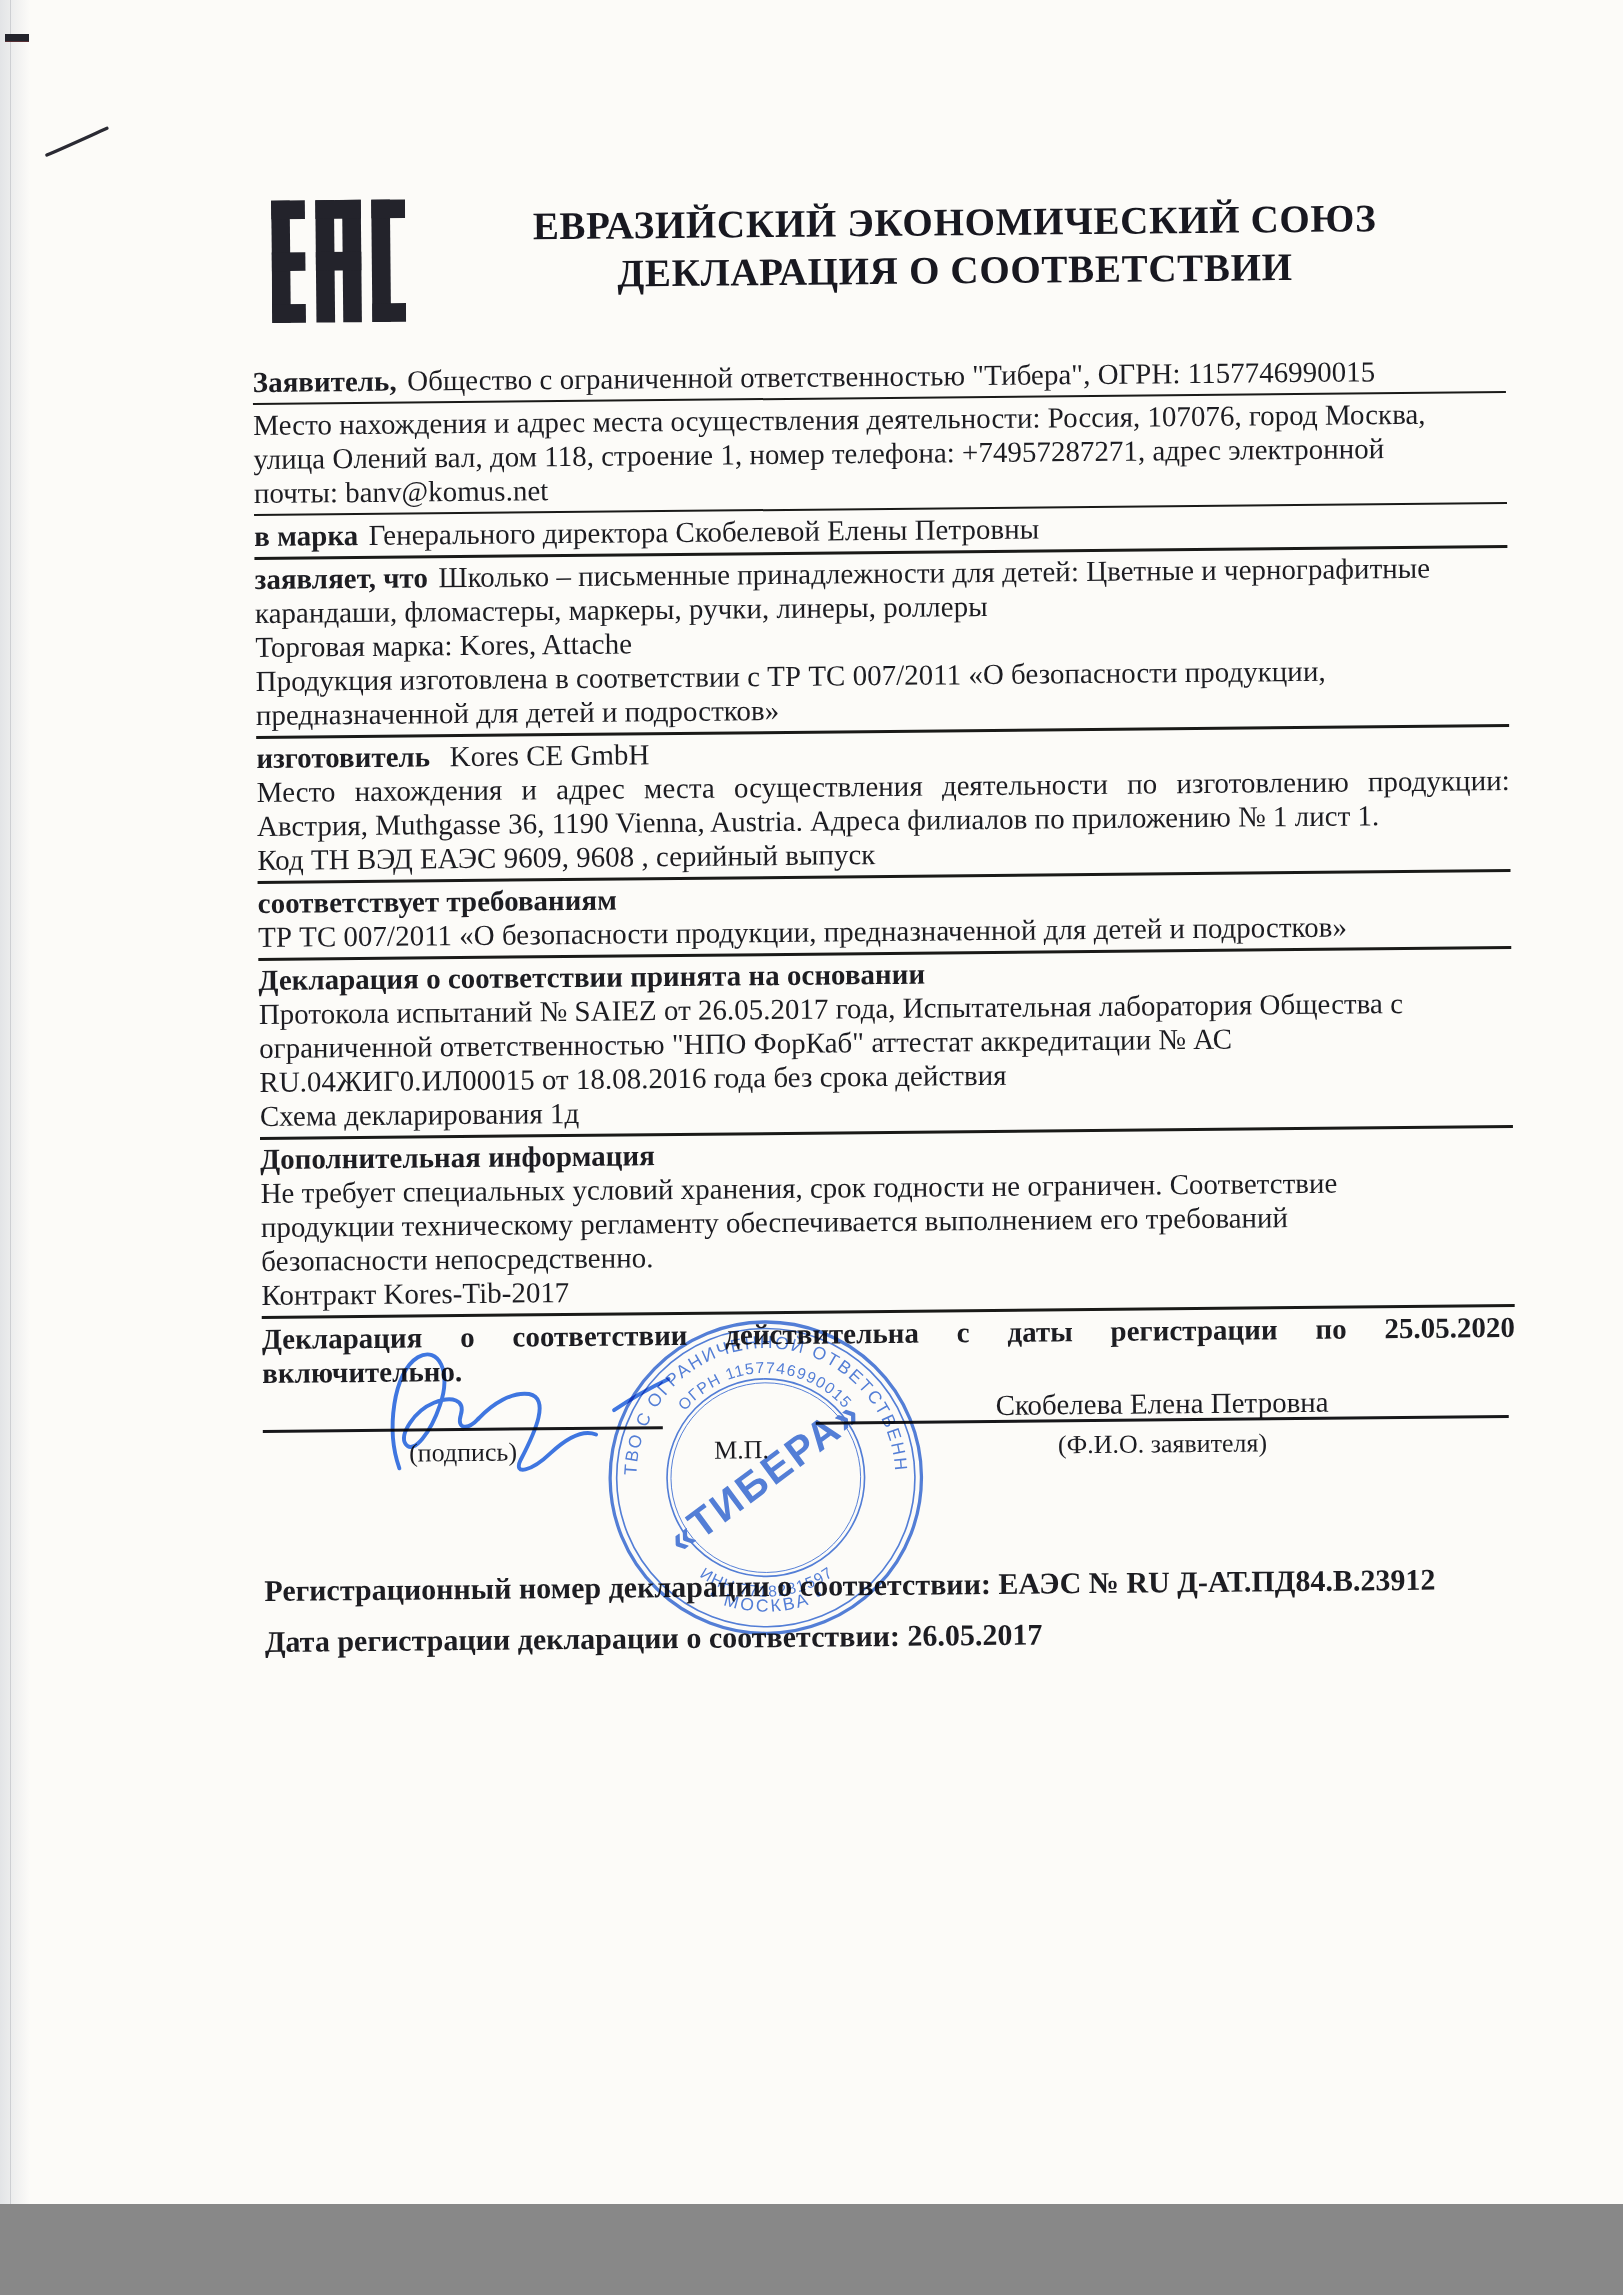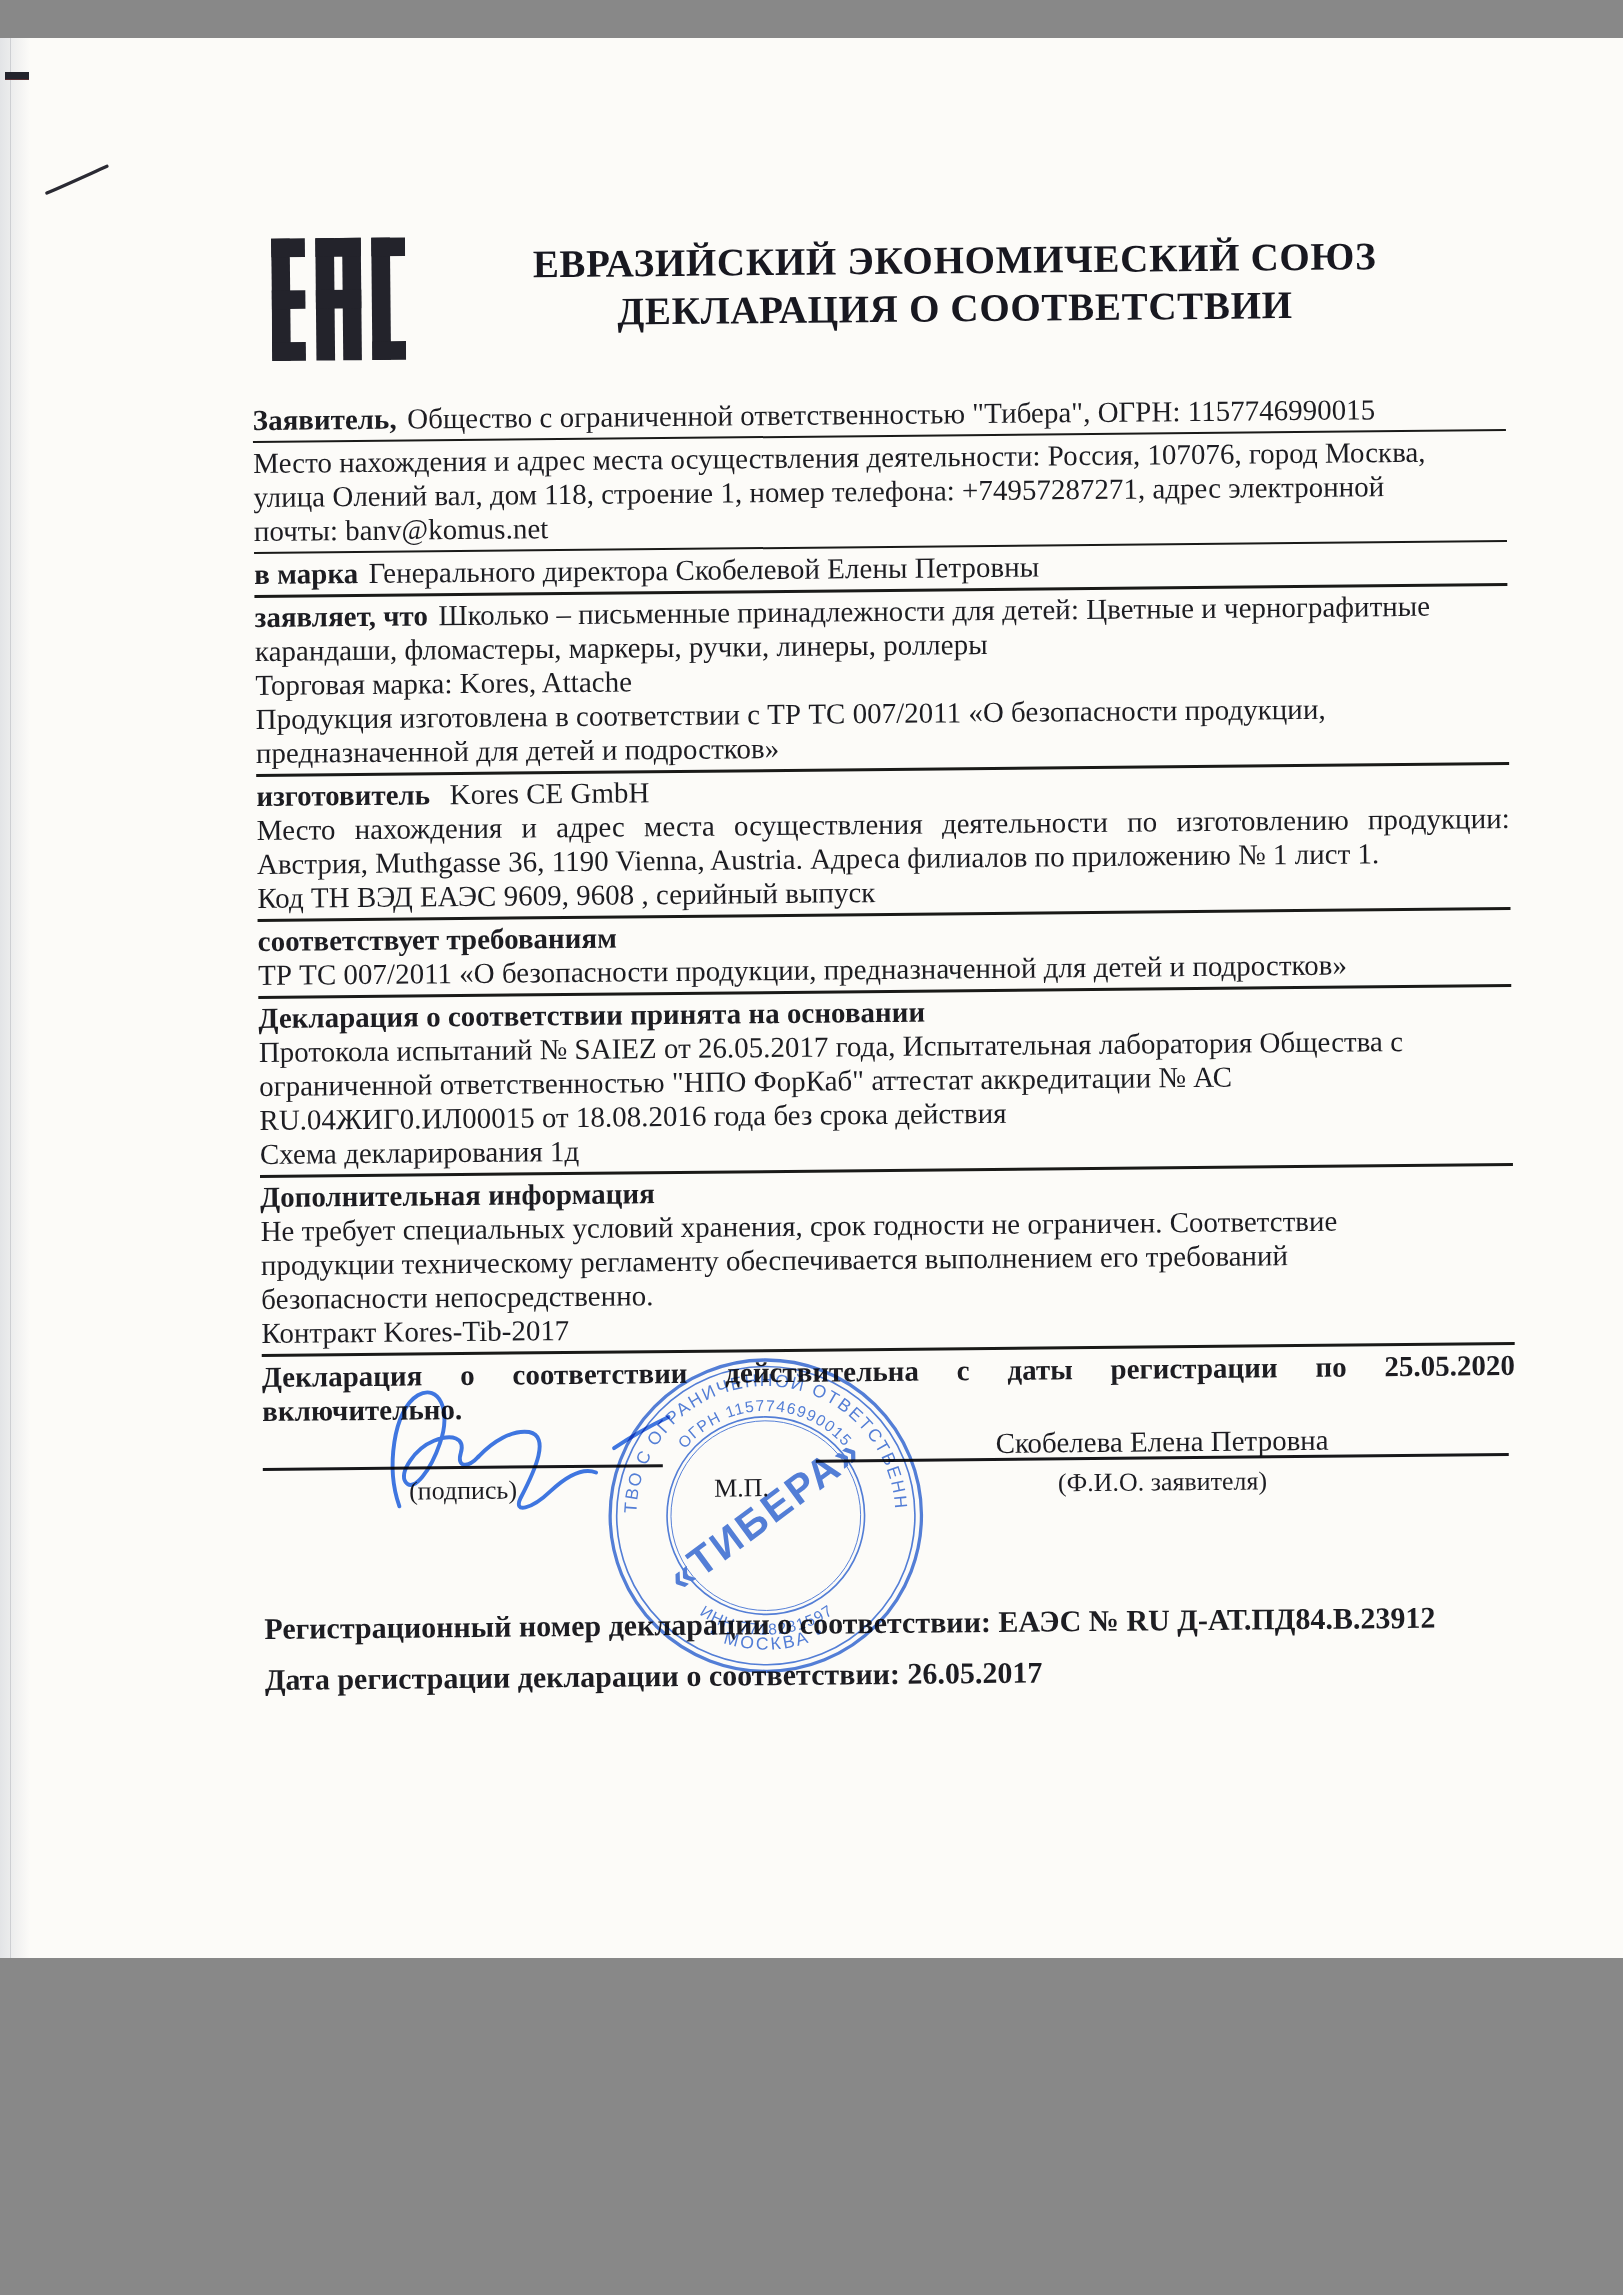--- a/index.html
+++ b/index.html
@@ -1,23 +1,22 @@
 <!DOCTYPE html>
 <html style="font-size:10.5px"><head>
 <meta charset="utf-8">
 <style>
   html,body{margin:0;padding:0;background:#888;}
   .page{
     position:relative;
-    width:1623px;height:1920px;
+    width:1623px;height:2204px;
     background:#fcfbf8;
     overflow:hidden;
     font-family:"Liberation Serif","DejaVu Serif",serif;
     color:#1d1d22;
-    margin-top:38px;
   }
   
   .edge-band{position:absolute;left:0;top:0;width:30px;height:2295px;
     background:linear-gradient(to right, rgba(168,175,190,0.30), rgba(168,175,190,0.0));}
   .edge-line{position:absolute;left:9.8px;top:0;width:1.3px;height:2295px;background:rgba(100,106,120,0.22);}
   .corner-dash{position:absolute;left:5.2px;top:34px;width:23.6px;height:7.2px;background:#23242c;
     border-bottom:1.3px solid rgba(150,60,60,0.45);}
   .pen-stroke{position:absolute;left:39px;top:121px;}
   .bottom-line{position:absolute;left:0;top:2273px;width:1623px;height:3.3px;background:#403f3a;}
   .bottom-corner{position:absolute;left:0;top:2276px;width:65px;height:19.6px;background:#4a4a46;

